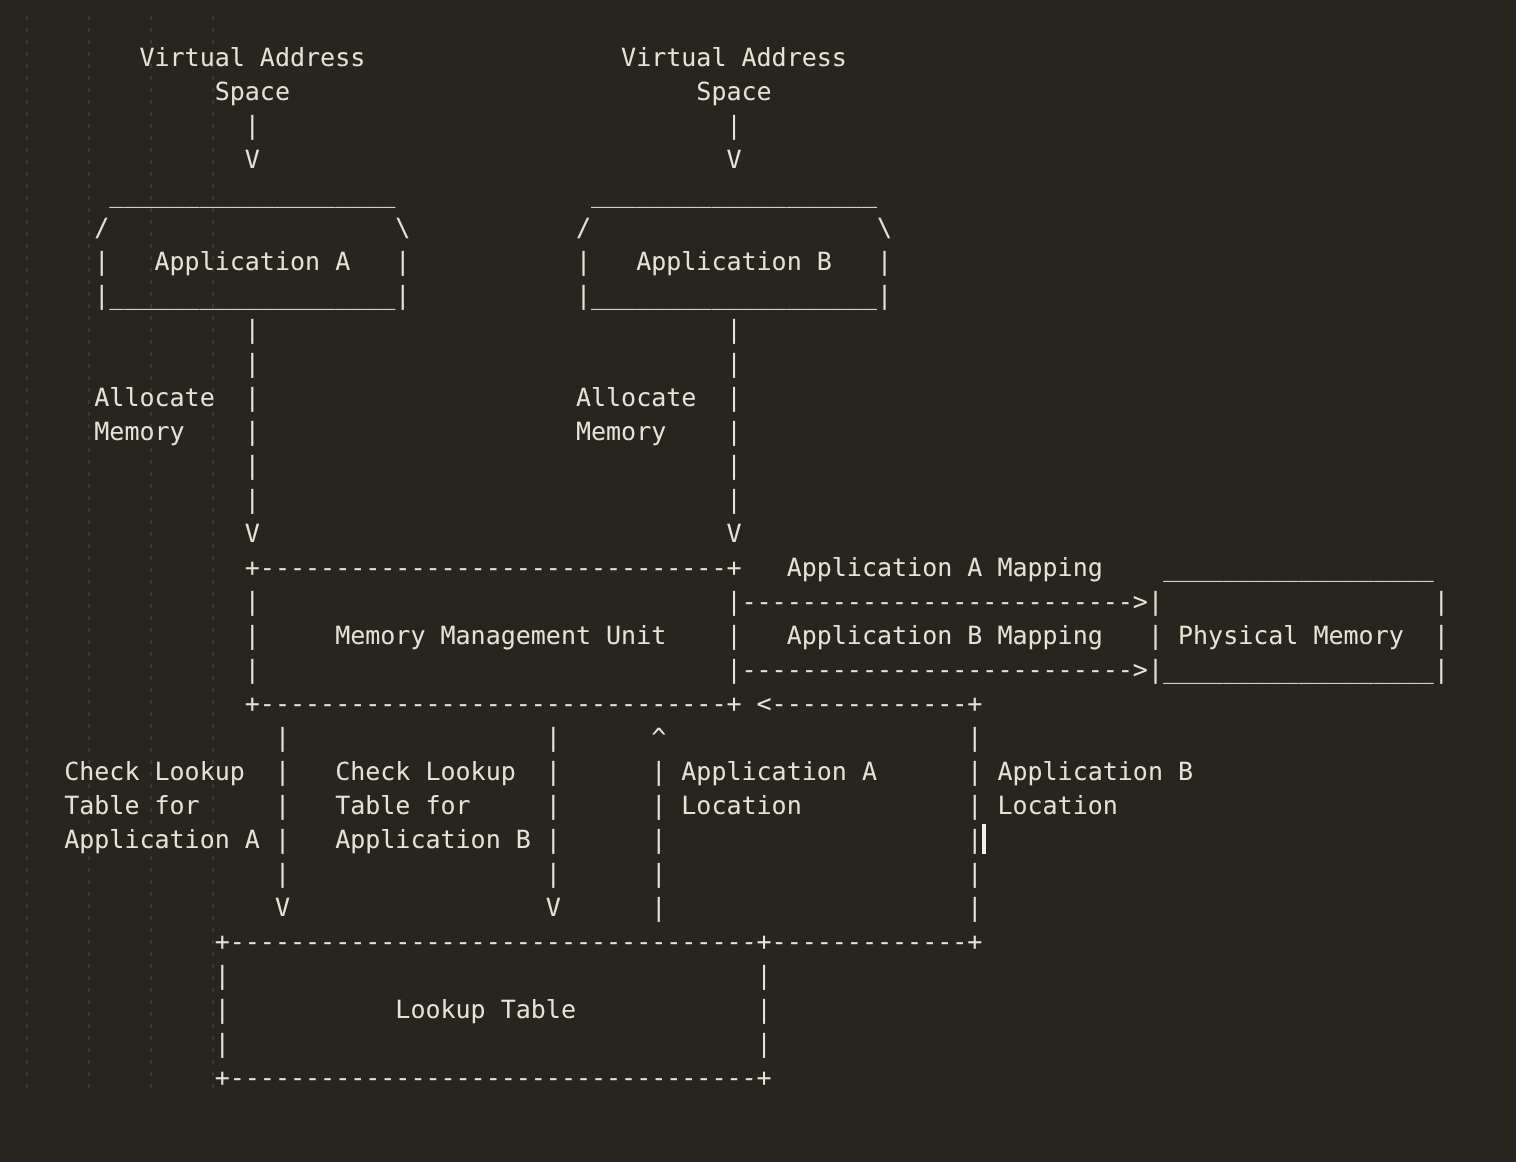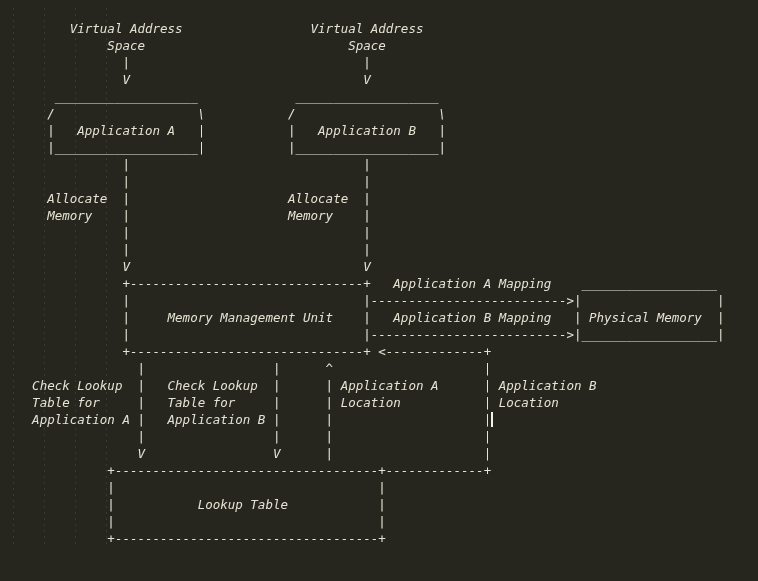--- a/index.html
+++ b/index.html
@@ -12,21 +12,20 @@
   body{
     width:758px;height:581px;overflow:hidden;
     background:var(--bg);
     font-family:"DejaVu Sans Mono", monospace;
   }
   .editor-canvas{
     position:relative;
     width:758px;height:581px;
     background:var(--bg);
     cursor:text;
-    font-style:italic;
   }
   .indent-guide{
     position:absolute;top:8px;height:540px;width:1px;
     background-image:repeating-linear-gradient(
       to bottom, var(--guide) 0 2px, transparent 2px 6px);
     pointer-events:none;
   }
   pre.ascii{
     margin:0;
     position:absolute;left:0;top:0;

